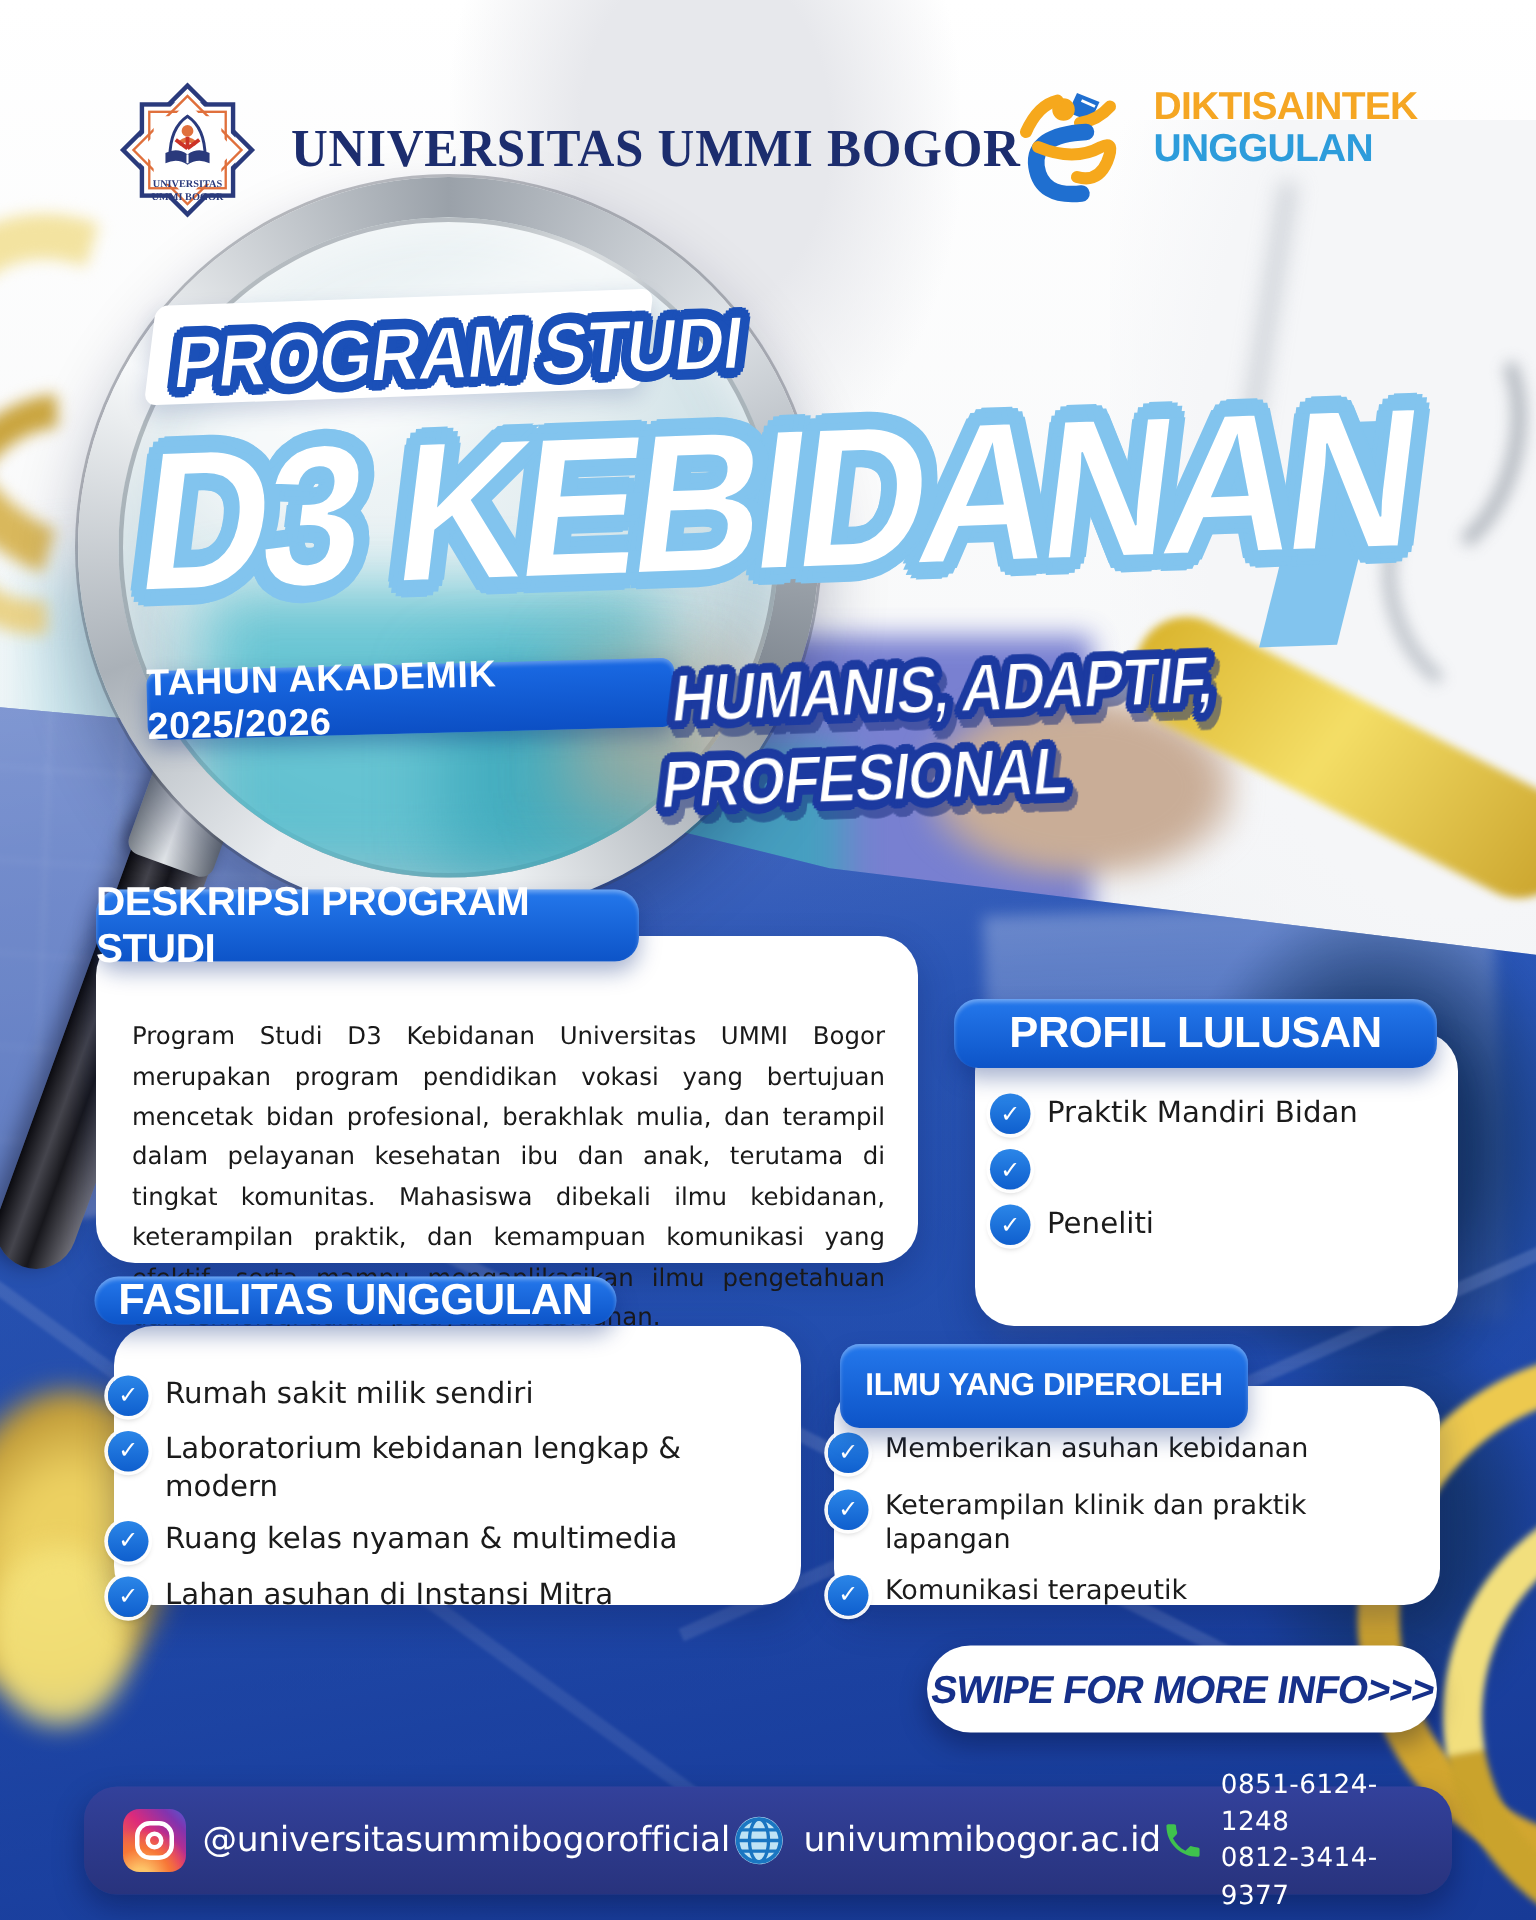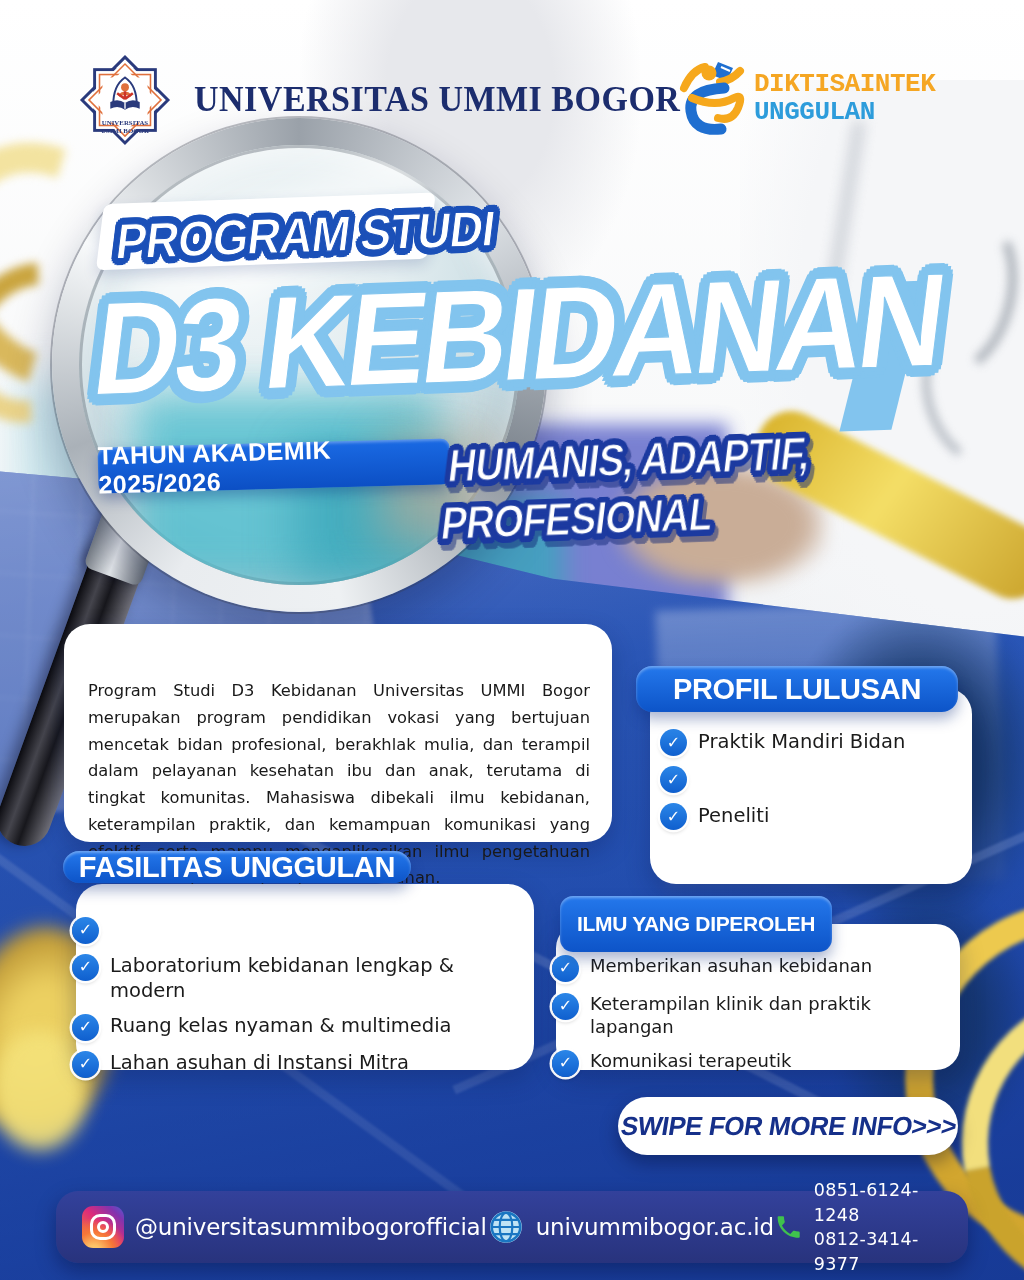--- a/index.html
+++ b/index.html
@@ -68,21 +68,21 @@
   .d3-slash{left:858px;top:282px;width:52px;height:148px;background:#82c4ee;transform:rotate(-2deg) skewX(-16deg);z-index:5;}
   .year-badge{left:98px;top:443px;width:352px;height:46px;border-radius:9px;z-index:6;transform:rotate(-1.5deg);
     background:linear-gradient(180deg,#1a6ae4,#0c4fc4);display:flex;align-items:center;justify-content:center;
     color:#fff;font-weight:700;font-size:25px;letter-spacing:.5px;box-shadow:0 6px 14px rgba(10,40,120,.35),inset 0 2px 3px rgba(255,255,255,.3);}
   .tagline{left:452px;top:438px;z-index:6;font-size:39px;line-height:1.28;letter-spacing:-1px;transform:rotate(-2deg) skewX(-9deg) scaleY(1.15);transform-origin:left top;-webkit-text-stroke:1px #1c3aa0;filter:drop-shadow(4px 5px 0 rgba(18,40,120,.5));
     text-shadow:5px 0 0 #1c3aa0,4.6px 1.9px 0 #1c3aa0,3.5px 3.5px 0 #1c3aa0,1.9px 4.6px 0 #1c3aa0,0 5px 0 #1c3aa0,-1.9px 4.6px 0 #1c3aa0,-3.5px 3.5px 0 #1c3aa0,-4.6px 1.9px 0 #1c3aa0,-5px 0 0 #1c3aa0,-4.6px -1.9px 0 #1c3aa0,-3.5px -3.5px 0 #1c3aa0,-1.9px -4.6px 0 #1c3aa0,0 -5px 0 #1c3aa0,1.9px -4.6px 0 #1c3aa0,3.5px -3.5px 0 #1c3aa0,4.6px -1.9px 0 #1c3aa0,2.5px 0 0 #1c3aa0,0 2.5px 0 #1c3aa0,-2.5px 0 0 #1c3aa0,0 -2.5px 0 #1c3aa0;}
 
   
   .uni-logo{left:76px;top:48px;z-index:6;}
   .uni-title{left:194px;top:80px;z-index:6;font-family:"Liberation Serif",serif;font-weight:700;font-size:34px;color:#1c2d6e;letter-spacing:.5px;transform:scaleY(1.05);transform-origin:left top;white-space:nowrap;}
-  .dikti{left:674px;top:56px;z-index:6;display:flex;align-items:center;gap:0;font-family:Liberation Mono, monospace;}
+  .dikti{left:674px;top:56px;z-index:6;display:flex;gap:15px;}
   .dikti-text{display:flex;flex-direction:column;line-height:1.08;}
   .dikti-l1{color:#f5a623;font-weight:800;font-size:26px;letter-spacing:-.5px;}
   .dikti-l2{color:#2d9cdb;font-weight:800;font-size:26px;letter-spacing:-.5px;}
 
   
   .badge{position:absolute;display:flex;align-items:center;justify-content:center;color:#fff;font-weight:700;border-radius:16px;
     background:linear-gradient(180deg,#2478ec 0%,#0d54c8 100%);box-shadow:0 7px 14px rgba(10,40,120,.35),inset 0 2px 3px rgba(255,255,255,.35);z-index:7;letter-spacing:-.3px;}
   .card{position:absolute;background:#fff;border-radius:26px;box-shadow:0 10px 24px rgba(10,25,80,.28);z-index:6;}
 
   .b-desk{left:64px;top:593px;width:362px;height:48px;font-size:27px;}
@@ -214,20 +214,21 @@
   <div class="abs d3-slash"></div>
   <div class="abs year-badge">TAHUN AKADEMIK 2025/2026</div>
   <div class="abs heavy tagline">
     <div>HUMANIS, ADAPTIF,</div>
     <div>PROFESIONAL</div>
   </div>
 
   <div class="card c-desk">
     <p class="desk-body">Program Studi D3 Kebidanan Universitas UMMI Bogor merupakan program pendidikan vokasi yang bertujuan mencetak bidan profesional, berakhlak mulia, dan terampil dalam pelayanan kesehatan ibu dan anak, terutama di tingkat komunitas. Mahasiswa dibekali ilmu kebidanan, keterampilan praktik, dan kemampuan komunikasi yang efektif, serta mampu mengaplikasikan ilmu pengetahuan dan teknologi dalam pelayanan kebidanan.</p>
   </div>
+  <div class="badge b-desk">DESKRIPSI PROGRAM STUDI</div>
 
   <div class="card c-prof">
     <ul class="list l-prof">
       <li>
         <span class="chk">✓</span>
         <span>Praktik Mandiri Bidan</span>
       </li>
       <li>
         <span class="chk">✓</span>
       </li>
@@ -236,20 +237,21 @@
         <span>Peneliti</span>
       </li>
     </ul>
   </div>
   <div class="badge b-prof">PROFIL LULUSAN</div>
 
   <div class="card c-fas">
     <ul class="list l-fas">
       <li>
         <span class="chk">✓</span>
+        <span>Rumah sakit milik sendiri</span>
       </li>
       <li>
         <span class="chk">✓</span>
         <span>Laboratorium kebidanan lengkap &amp; modern</span>
       </li>
       <li>
         <span class="chk">✓</span>
         <span>Ruang kelas nyaman &amp; multimedia</span>
       </li>
       <li>

